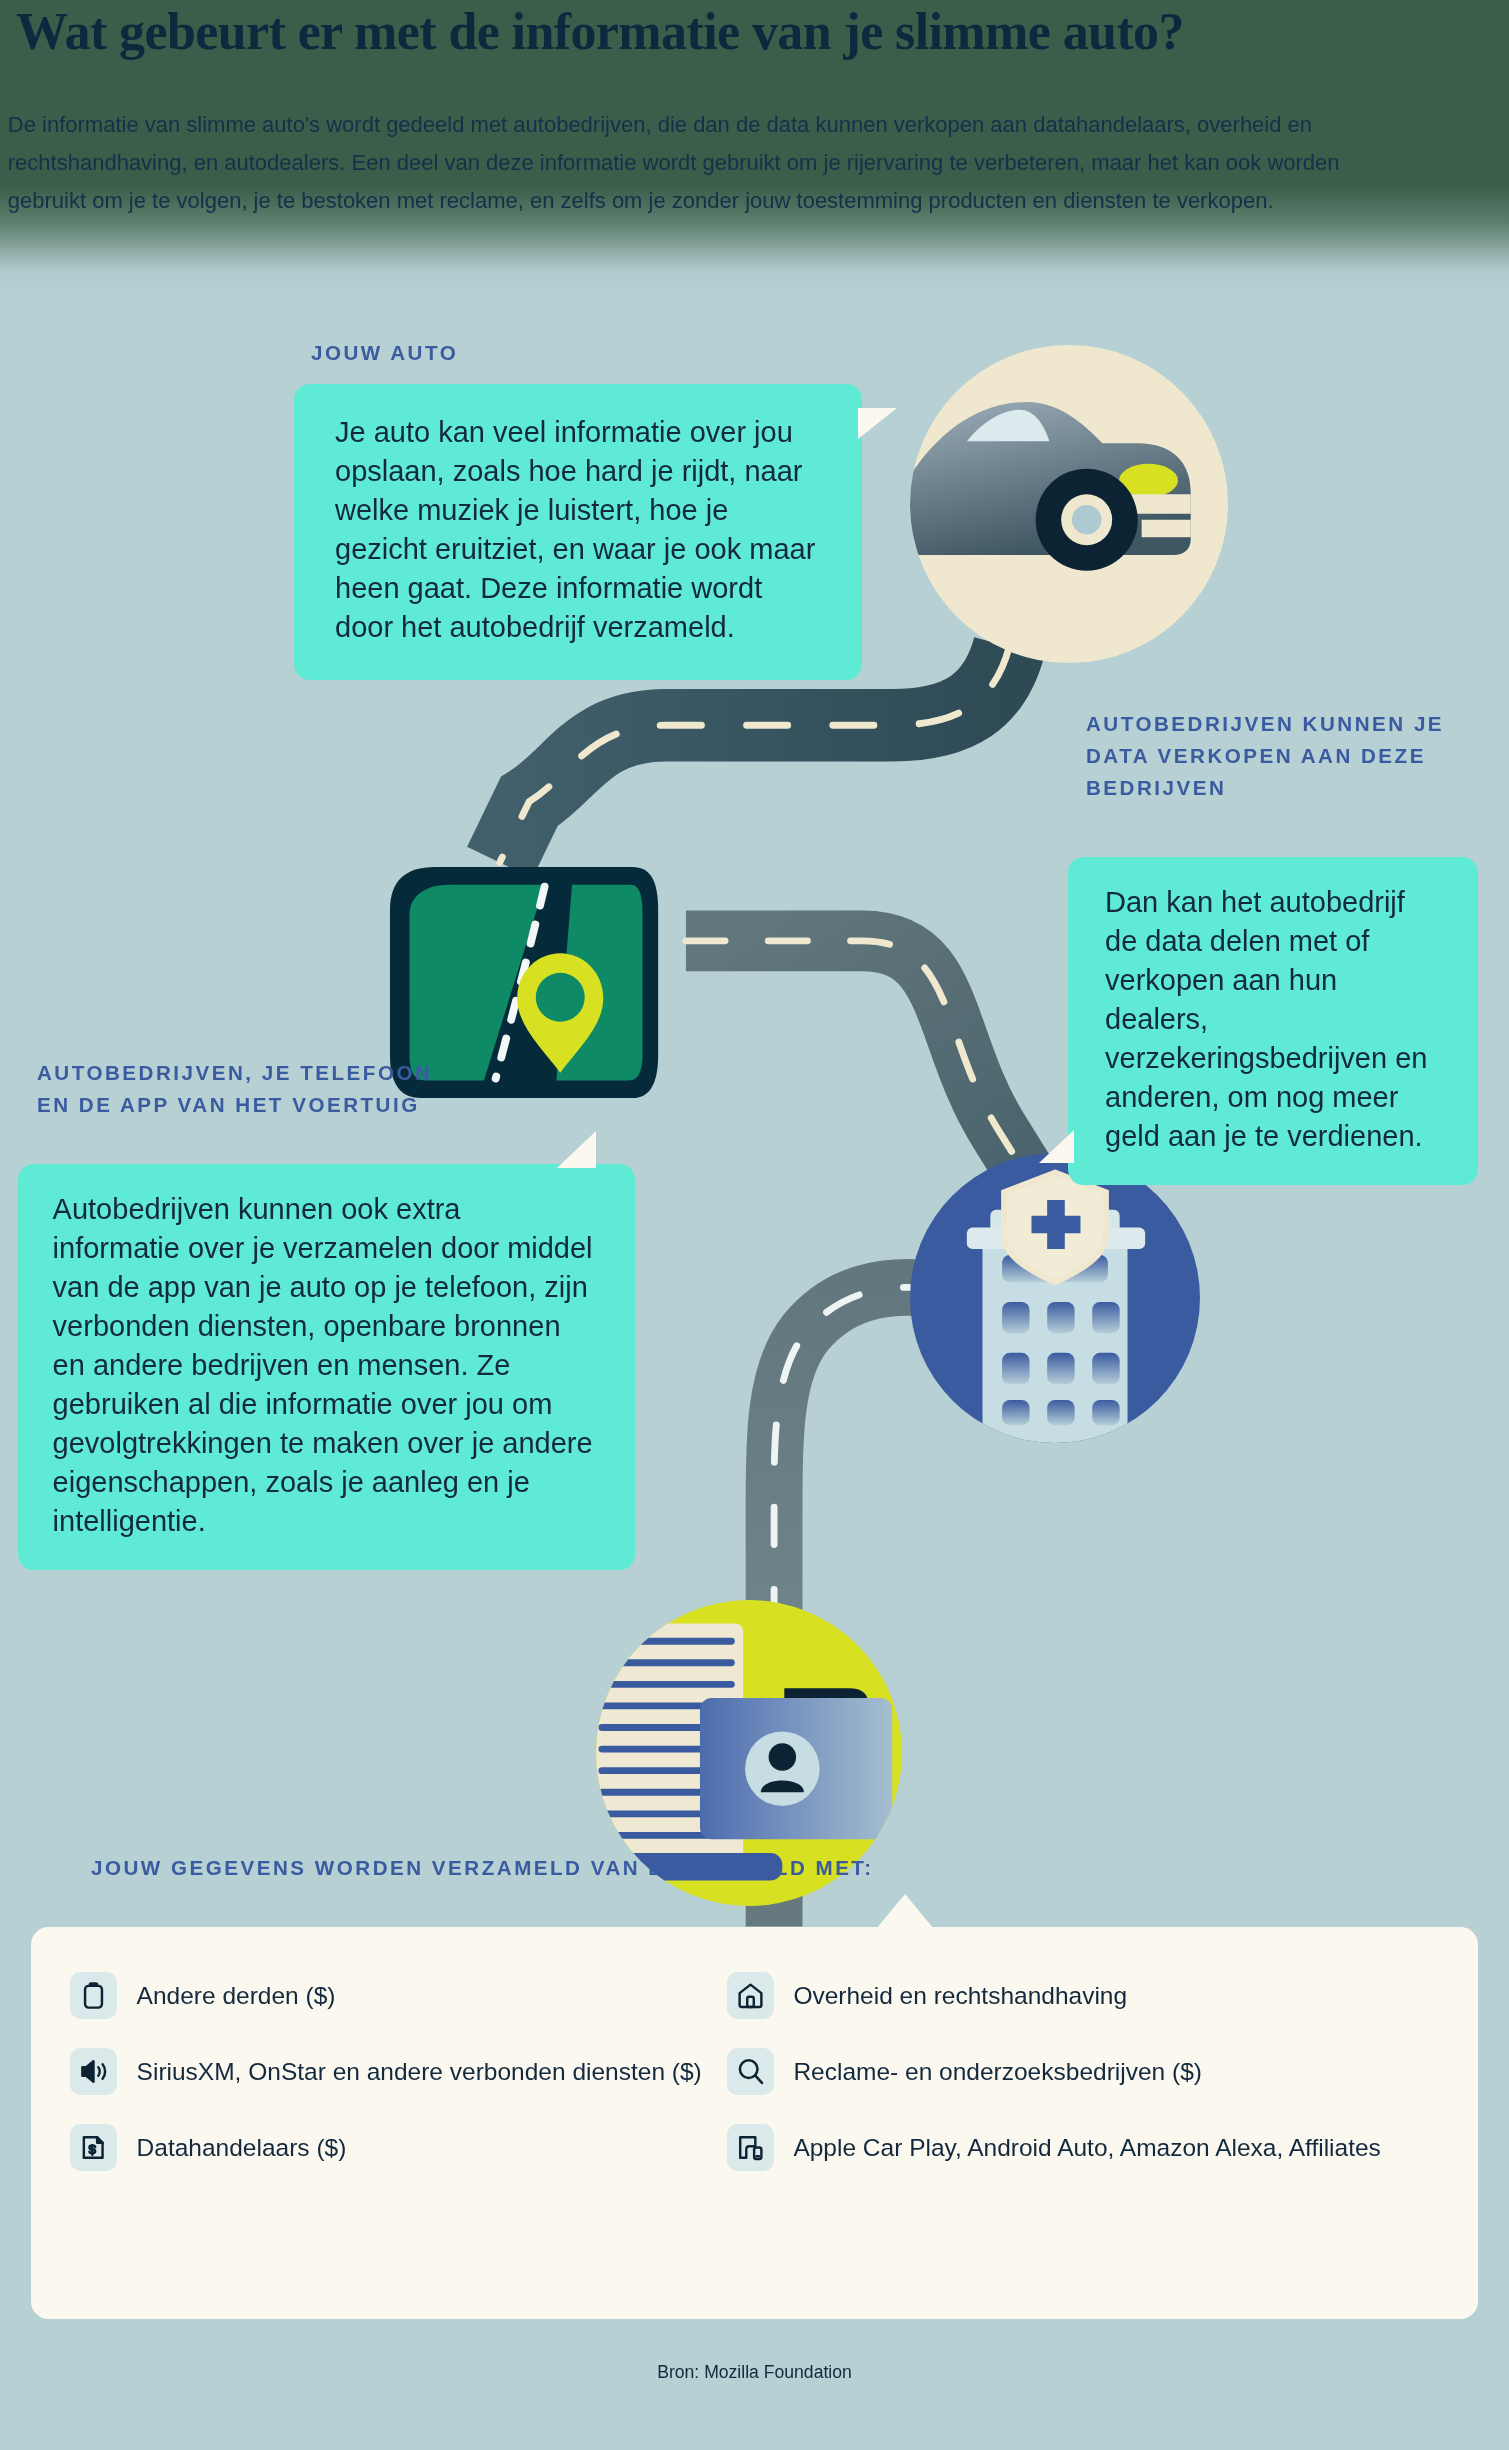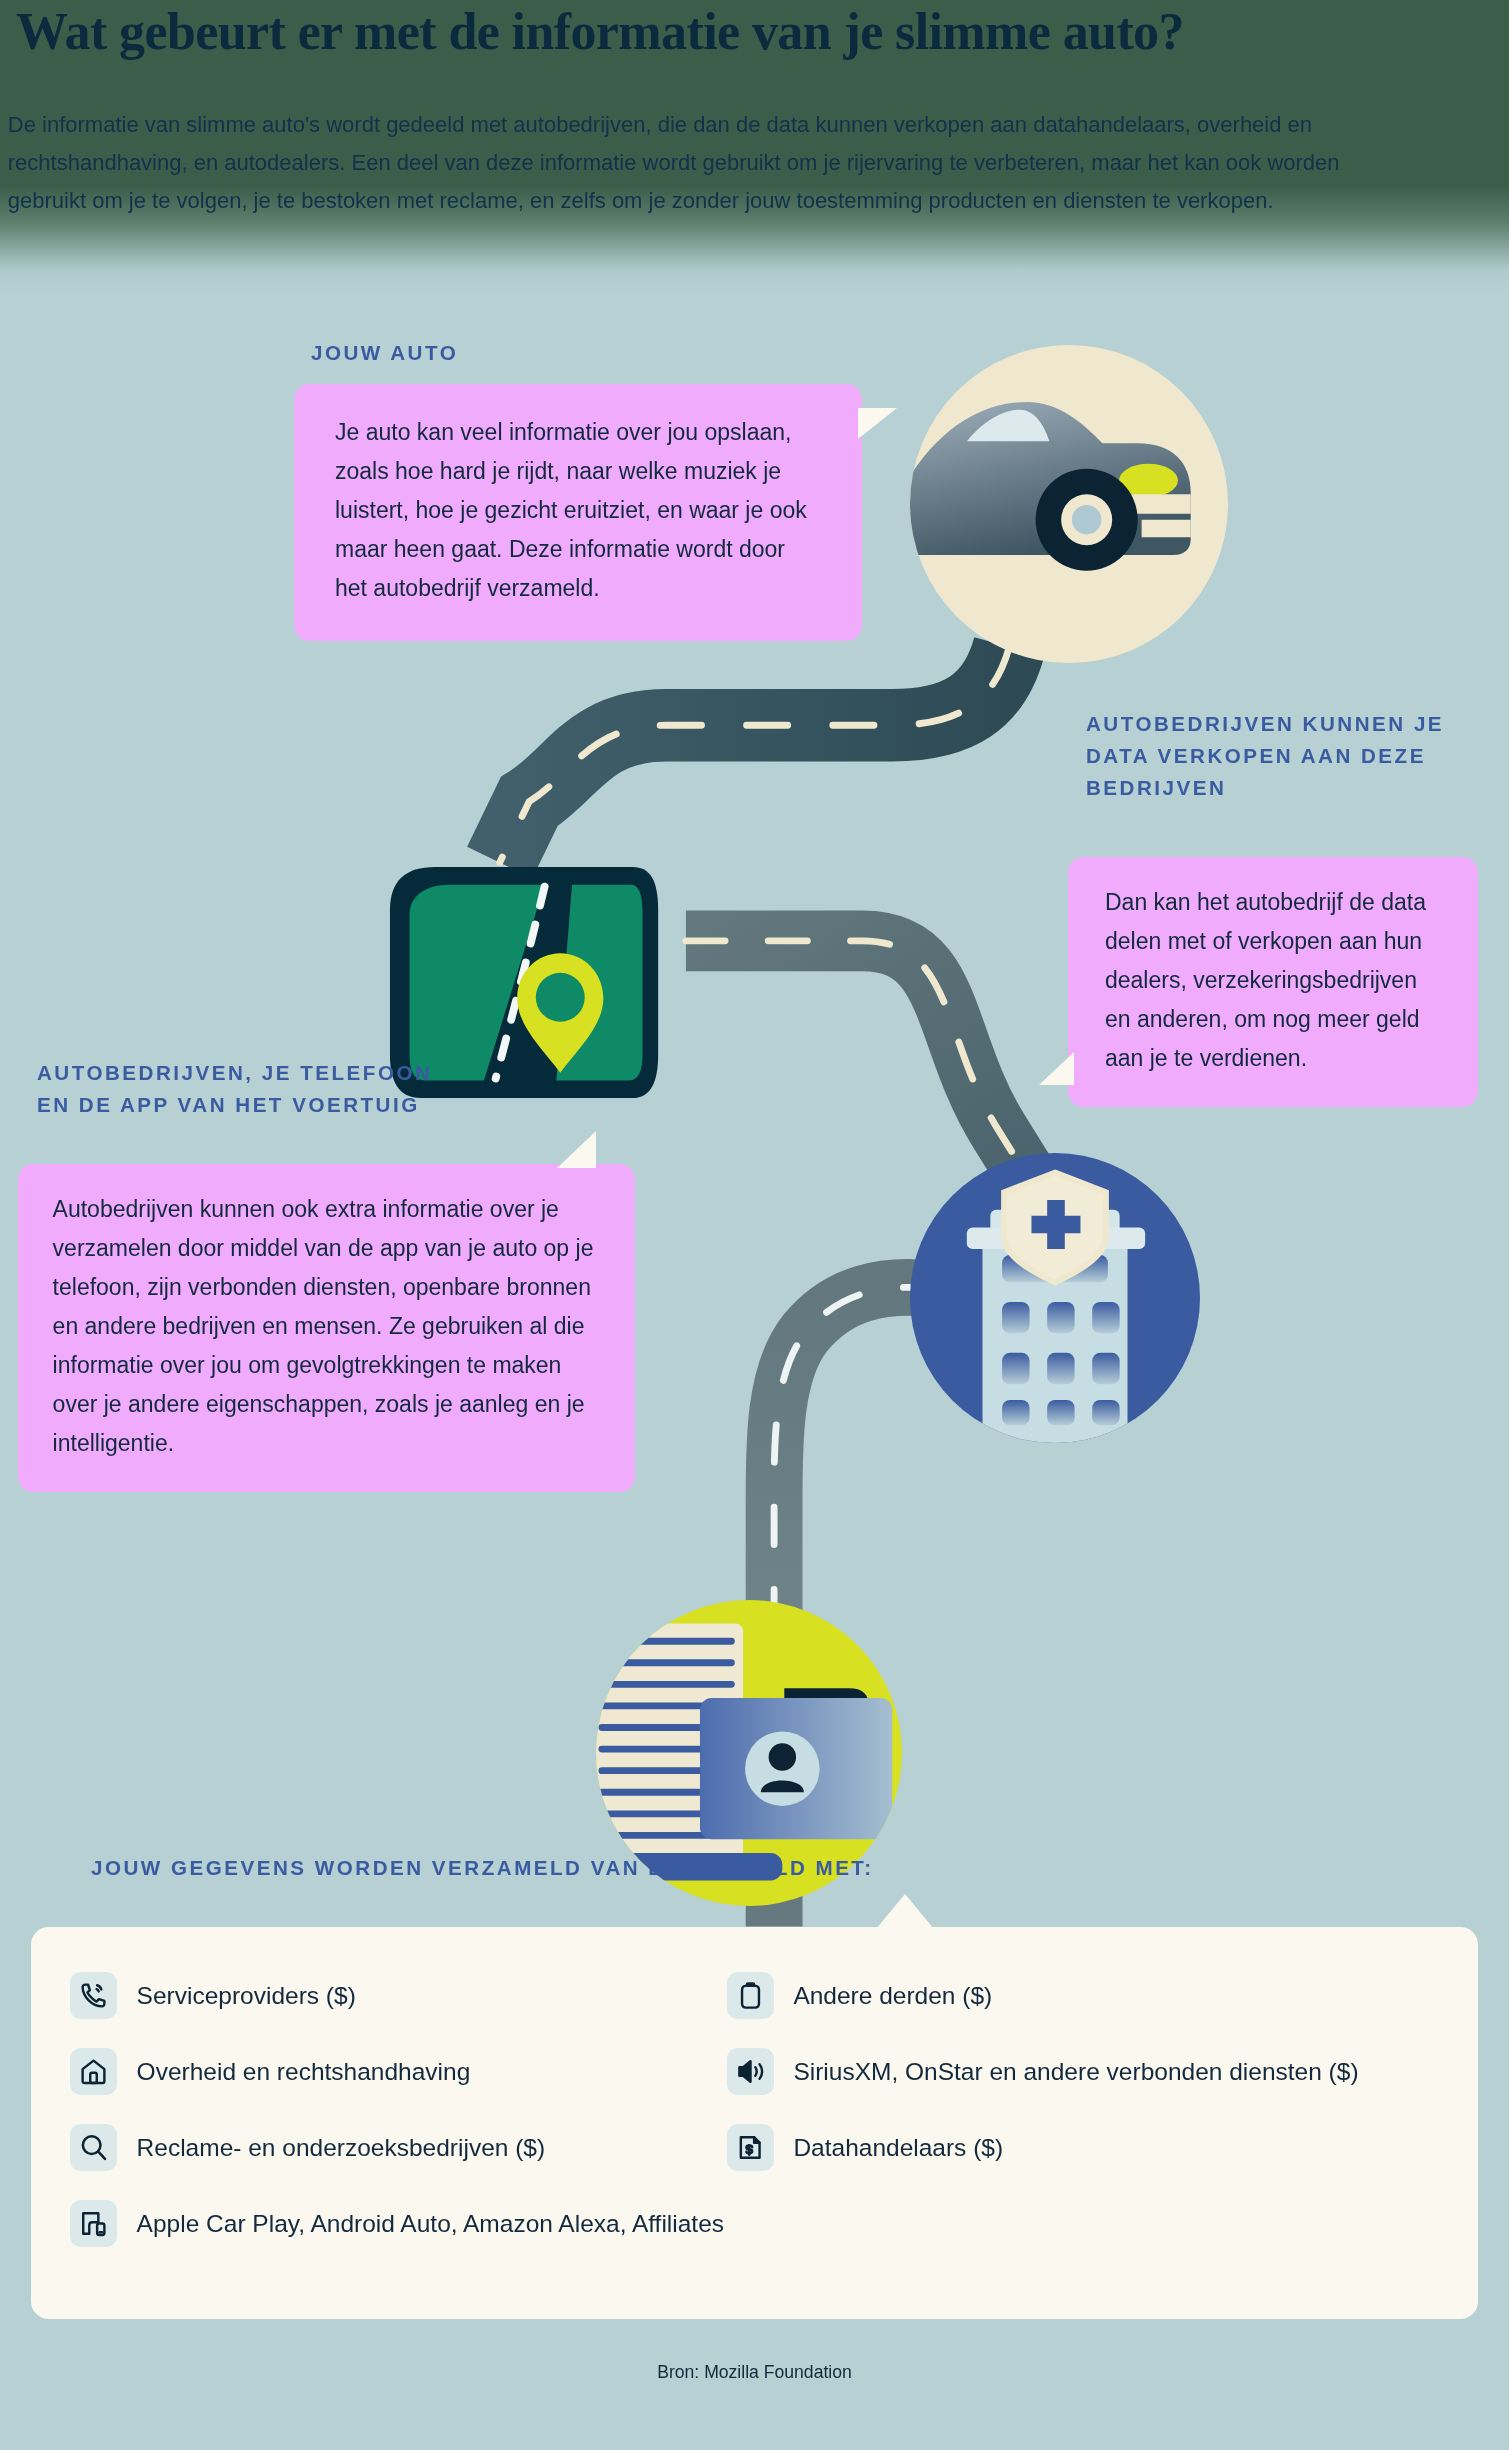--- a/index.html
+++ b/index.html
@@ -94,24 +94,24 @@
     text-transform: uppercase;
   }
   #label-1 { left: 311px; top: 337px; width: 510px; }
   #label-2 { left: 1086px; top: 708px; width: 392px; }
   #label-3 { left: 37px; top: 1057px; width: 412px; }
   #label-4 { left: 61px; top: 1852px; width: 784px; margin-left: 30px; }
 
   
   .bubble {
     position: absolute;
-    background: #f0abfc;
+    background: #5eead4;
     border-radius: 15.7px;
     color: #13293d;
-    font-size: 23px;
+    font-size: 29px;
     line-height: 39px;
   }
   #bubble-1 {
     left: 294px; top: 384px;
     width: 568px; padding: 29px 45px 33px 41px;
   }
   #bubble-1 .tail {
     position: absolute;
     right: -35px; top: 23.5px;
     width: 0; height: 0;
@@ -369,30 +369,20 @@
     <span class="tail"></span>
     <span>Autobedrijven kunnen ook extra informatie over je verzamelen door middel van de app van je auto op je telefoon, zijn verbonden diensten, openbare bronnen en andere bedrijven en mensen. Ze gebruiken al die informatie over jou om gevolgtrekkingen te maken over je andere eigenschappen, zoals je aanleg en je intelligentie.</span>
   </div>
 
   <div id="bottom-card">
     <span class="tail"></span>
   </div>
 
   <div id="list-grid">
 
-    <div class="list-item">
-      <span class="icon-chip">
-        <svg width="29" height="29" viewBox="0 0 24 24" fill="none" stroke="#0b2332" stroke-width="2" stroke-linecap="round" stroke-linejoin="round">
-          <path d="M5 3 C4 3 3 4 3 5 C3 13 11 21 19 21 C20 21 21 20 21 19 L21 16.5 L16.5 15 L14.5 17 C12 15.8 8.2 12 7 9.5 L9 7.5 L7.5 3 Z"></path>
-          <path d="M15 3.5 C16.8 4 18 5.2 18.5 7"></path>
-          <path d="M14.5 6.8 C15.4 7.1 16 7.7 16.3 8.6"></path>
-        </svg>
-      </span>
-      <span class="item-label">Serviceproviders ($)</span>
-    </div>
 
 
     <div class="list-item">
       <span class="icon-chip">
         <svg width="29" height="29" viewBox="0 0 24 24" fill="none" stroke="#0b2332" stroke-width="2" stroke-linecap="round" stroke-linejoin="round">
           <rect x="5" y="4" width="14" height="18" rx="3"></rect>
           <path d="M9 4 L9 2.6 C9 2 9.5 2 10 2 L14 2 C14.5 2 15 2 15 2.6 L15 4 Z" fill="#0b2332"></path>
         </svg>
       </span>
       <span class="item-label">Andere derden ($)</span>

